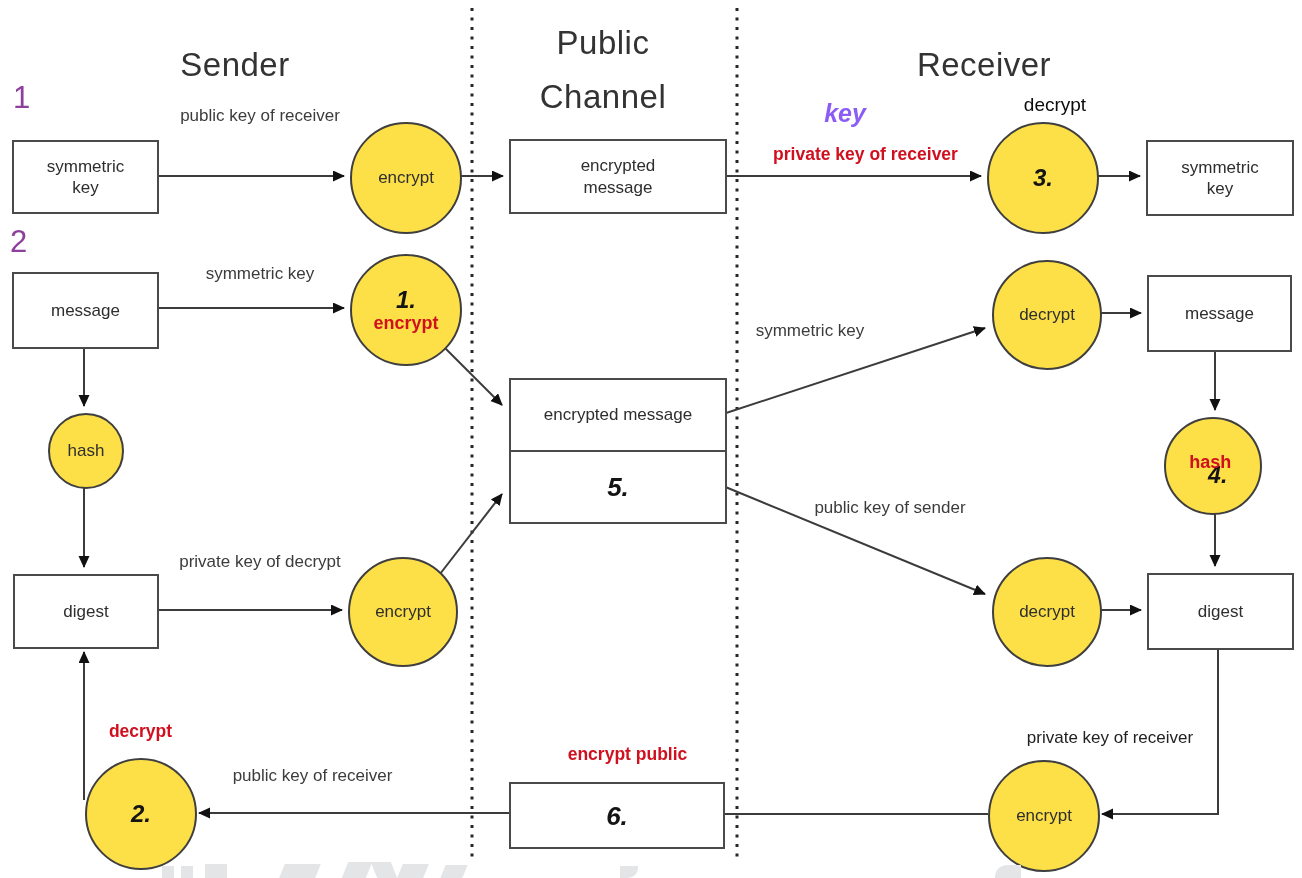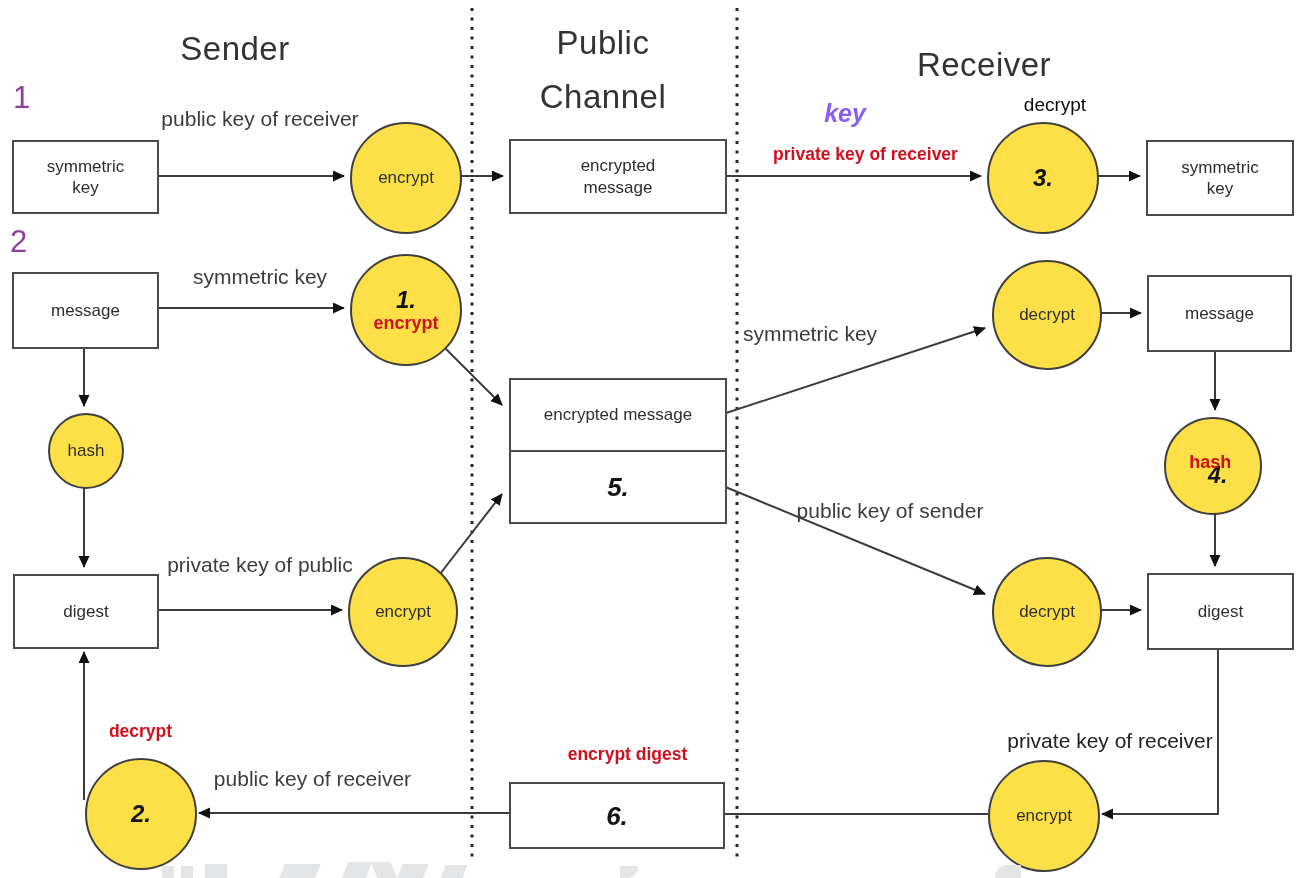--- a/index.html
+++ b/index.html
@@ -16,21 +16,21 @@
   .box .wrap-narrow{display:block;width:100px;}
   .box .wrap-80{display:block;width:84px;}
   .combo{position:absolute;border:2px solid #4a4a4a;background:#fff;display:flex;flex-direction:column;}
   .combo .cell{flex:1;display:flex;align-items:center;justify-content:center;text-align:center;
        font-size:17px;color:#2e2e2e;line-height:1.25;}
   .combo .cell.lower{border-top:2px solid #4a4a4a;}
   .circle{position:absolute;background:#fde047;border:2px solid #3f3f3f;border-radius:50%;
        display:flex;flex-direction:column;align-items:center;justify-content:center;
        text-align:center;font-size:17px;color:#2e2e2e;}
   .stepnum{font-size:24px;font-weight:bold;font-style:italic;color:#141414;line-height:1;}
-  .lbl{position:absolute;font-size:21px;color:#3c3c3c;text-align:center;line-height:1.2;}
+  .lbl{position:absolute;font-size:17px;color:#3c3c3c;text-align:center;line-height:1.2;}
   .red{color:#d0101e;font-size:17.5px;font-weight:600;}
   .black-note{color:#0c0c0c;font-size:19px;font-weight:500;}
   .key-note{color:#8b5cf6;font-size:25px;font-weight:bold;font-style:italic;}
   .c1-red{font-size:18px;font-weight:600;color:#d0101e;line-height:1;margin-top:2px;}
   .hash4{position:relative;width:100%;height:100%;}
   .hash4 .n4{position:absolute;left:55%;top:60%;transform:translate(-50%,-50%);
        font-size:23px;font-weight:bold;font-style:italic;color:#141414;z-index:0;}
   .hash4 .h4{position:absolute;left:47%;top:46%;transform:translate(-50%,-50%);
        font-size:18px;font-weight:600;color:#d0101e;z-index:1;}
   .wm{position:absolute;background:#e3e5e7;}
@@ -71,21 +71,21 @@
       <line x1="723" y1="486" x2="985" y2="594" marker-end="url(#arr)"></line>
       <line x1="1098" y1="610" x2="1141" y2="610" marker-end="url(#arr)"></line>
 
       <path d="M1218,646 L1218,814 L1102,814" marker-end="url(#arr)"></path>
       <line x1="988" y1="814" x2="723" y2="814"></line>
       <line x1="509" y1="813" x2="199" y2="813" marker-end="url(#arr)"></line>
       <line x1="84" y1="800" x2="84" y2="652" marker-end="url(#arr)"></line>
     </g>
   </svg>
 
-  <div class="abs heading" style="left:120px;top:30px;width:230px;">Sender</div>
+  <div class="abs heading" style="left:120px;top:46px;width:230px;">Sender</div>
   <div class="abs heading two-line" style="left:490px;top:16px;width:226px;">
     <div>Public</div>
     <div>Channel</div>
   </div>
   <div class="abs heading" style="left:869px;top:46px;width:230px;">Receiver</div>
 
   <div class="abs purple-num" style="left:13px;top:80px;">1</div>
   <div class="abs purple-num" style="left:10px;top:224px;">2</div>
 
   <div class="box" style="left:12px;top:140px;width:143px;height:70px;">
@@ -156,24 +156,24 @@
     <span class="stepnum">2.</span>
   </div>
 
   <div class="lbl" style="left:150px;top:106px;width:220px;">public key of receiver</div>
   <div class="lbl key-note" style="left:800px;top:98px;width:90px;">key</div>
   <div class="lbl red" style="left:758px;top:144px;width:215px;">private key of receiver</div>
   <div class="lbl black-note" style="left:1000px;top:94px;width:110px;">decrypt</div>
   <div class="lbl" style="left:180px;top:264px;width:160px;">symmetric key</div>
   <div class="lbl" style="left:740px;top:321px;width:140px;">symmetric key</div>
   <div class="lbl" style="left:795px;top:498px;width:190px;text-align:center;">public key of sender</div>
-  <div class="lbl" style="left:158px;top:552px;width:204px;">private key of public</div>
+  <div class="lbl" style="left:158px;top:552px;width:204px;">private key of decrypt</div>
   <div class="lbl" style="left:1002px;top:728px;width:216px;color:#222;">private key of receiver</div>
   <div class="lbl" style="left:205px;top:766px;width:215px;">public key of receiver</div>
-  <div class="lbl red" style="left:555px;top:744px;width:145px;">encrypt digest</div>
+  <div class="lbl red" style="left:555px;top:744px;width:145px;">encrypt public</div>
   <div class="lbl red" style="left:98px;top:721px;width:85px;">decrypt</div>
 
   <div>
     <div class="wm" style="left:162px;top:866px;width:12px;height:12px;"></div>
     <div class="wm" style="left:181px;top:866px;width:12px;height:12px;"></div>
     <div class="wm" style="left:205px;top:864px;width:22px;height:14px;"></div>
     <div class="wm skew" style="left:282px;top:864px;width:36px;height:14px;"></div>
     <div class="wm skew" style="left:345px;top:862px;width:24px;height:16px;"></div>
     <div class="wm" style="left:374px;top:862px;width:20px;height:16px;transform:skewX(22deg);"></div>
     <div class="wm skew" style="left:400px;top:864px;width:26px;height:14px;"></div>

